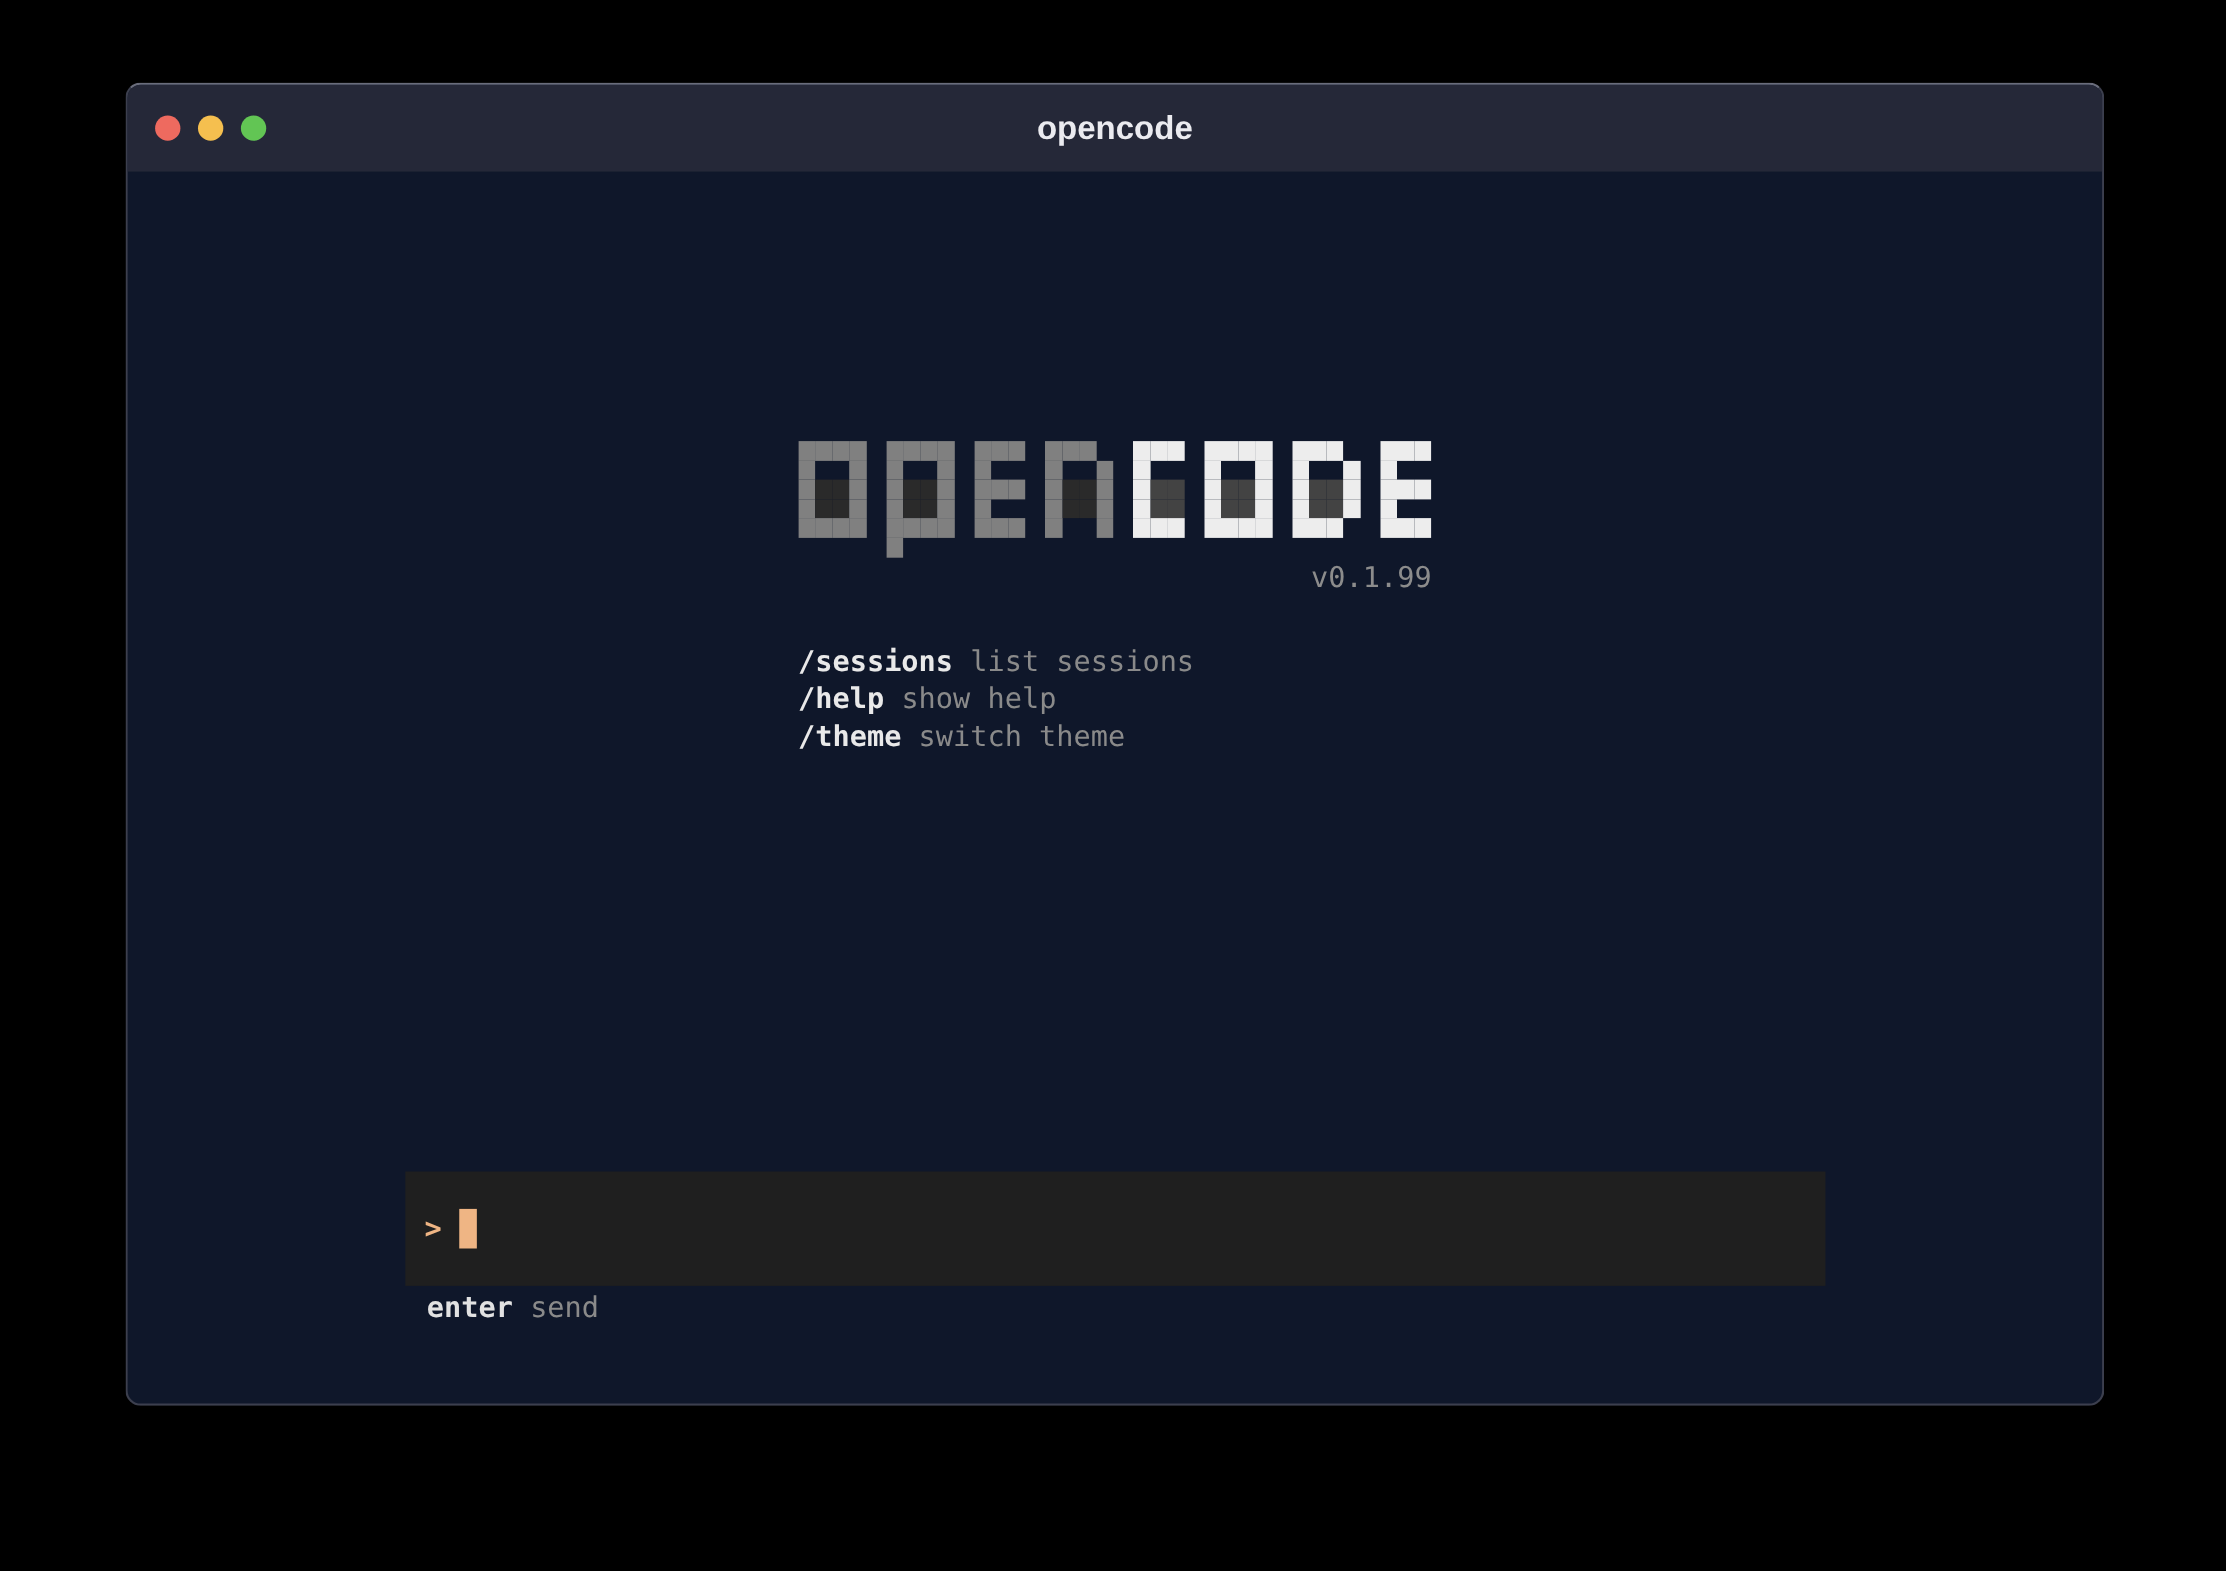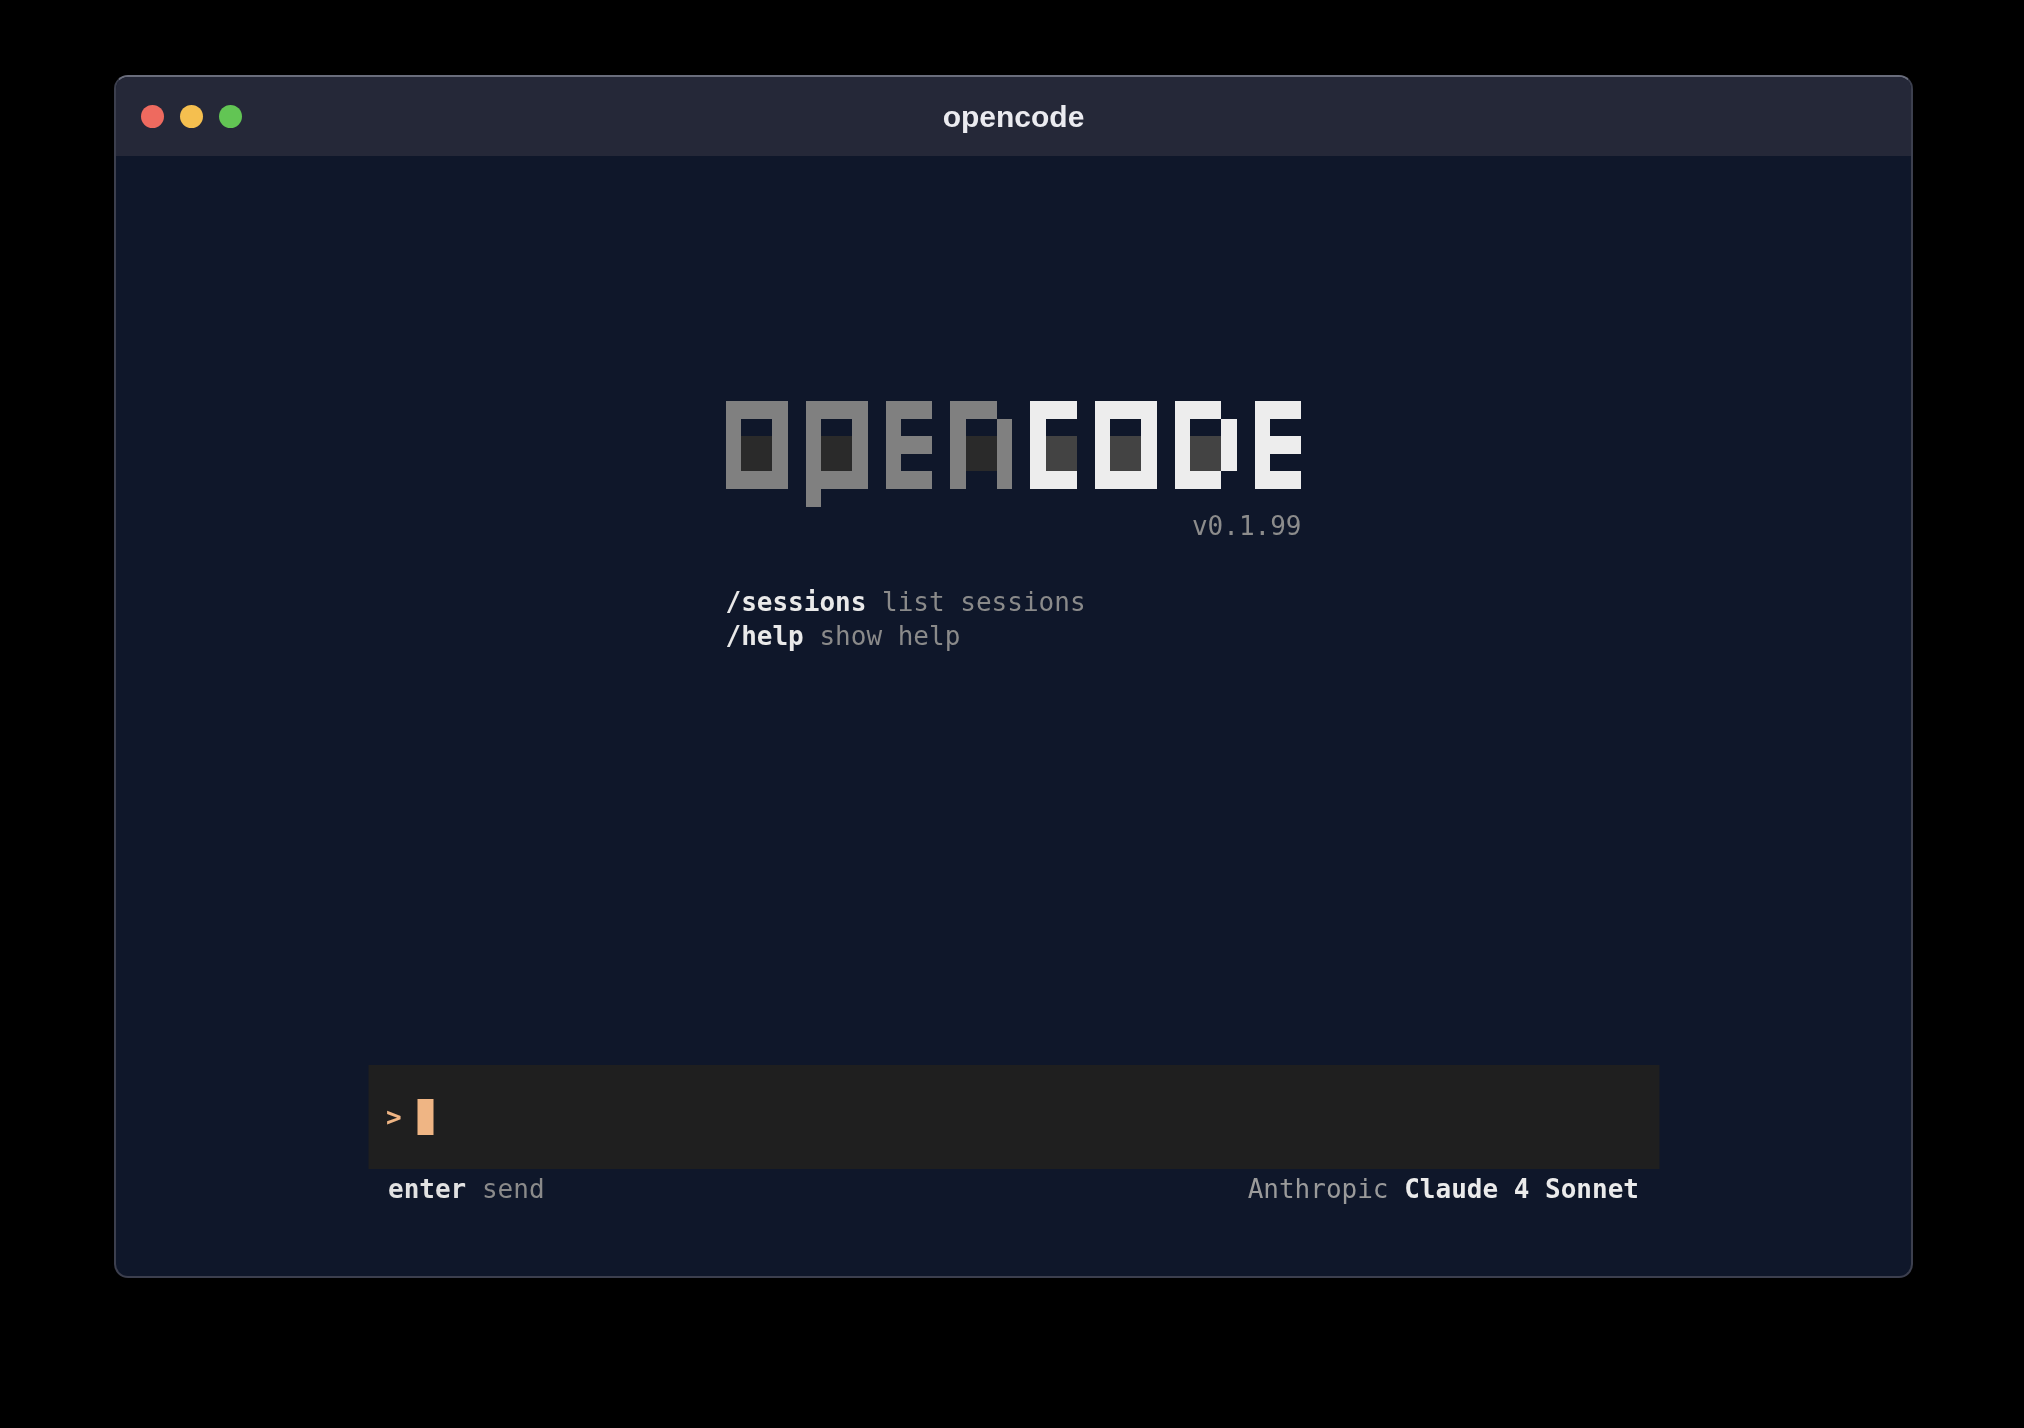--- a/index.html
+++ b/index.html
@@ -273,27 +273,27 @@
             <div style="background: rgb(237, 237, 237);"></div>
             <div></div>
             <div></div>
             <div></div>
           </div>
         </div>
       <div class="version">v0.1.99</div>
       <div class="cmds">
           <div class="cmd-row"><span class="cmd">/sessions</span><span class="desc"> list sessions</span></div>
           <div class="cmd-row"><span class="cmd">/help</span><span class="desc"> show help</span></div>
+          <div class="cmd-row"><span class="cmd">/theme</span><span class="desc"> switch theme</span></div>
         </div>
     </div>
 
     <div class="input-box" style="background: rgb(31, 31, 31);">
       <span class="prompt" style="color: rgb(239, 181, 132);">&gt;</span>
       <span class="cursor" style="background: rgb(239, 181, 132);"></span>
     </div>
 
     <div class="statusbar">
       <div><span class="key">enter</span><span class="key-action"> <span>send</span></span></div>
-      <div><span class="provider">Anthropic</span><span> </span><span class="model">Claude 4 Sonnet</span></div>
     </div>
 
   </div>
 </div>
 
 </body></html>

